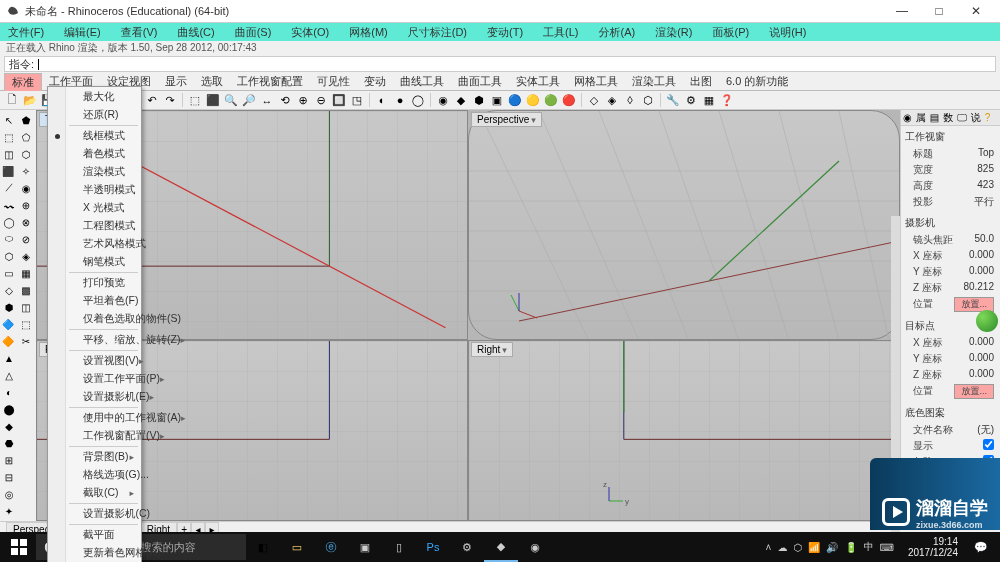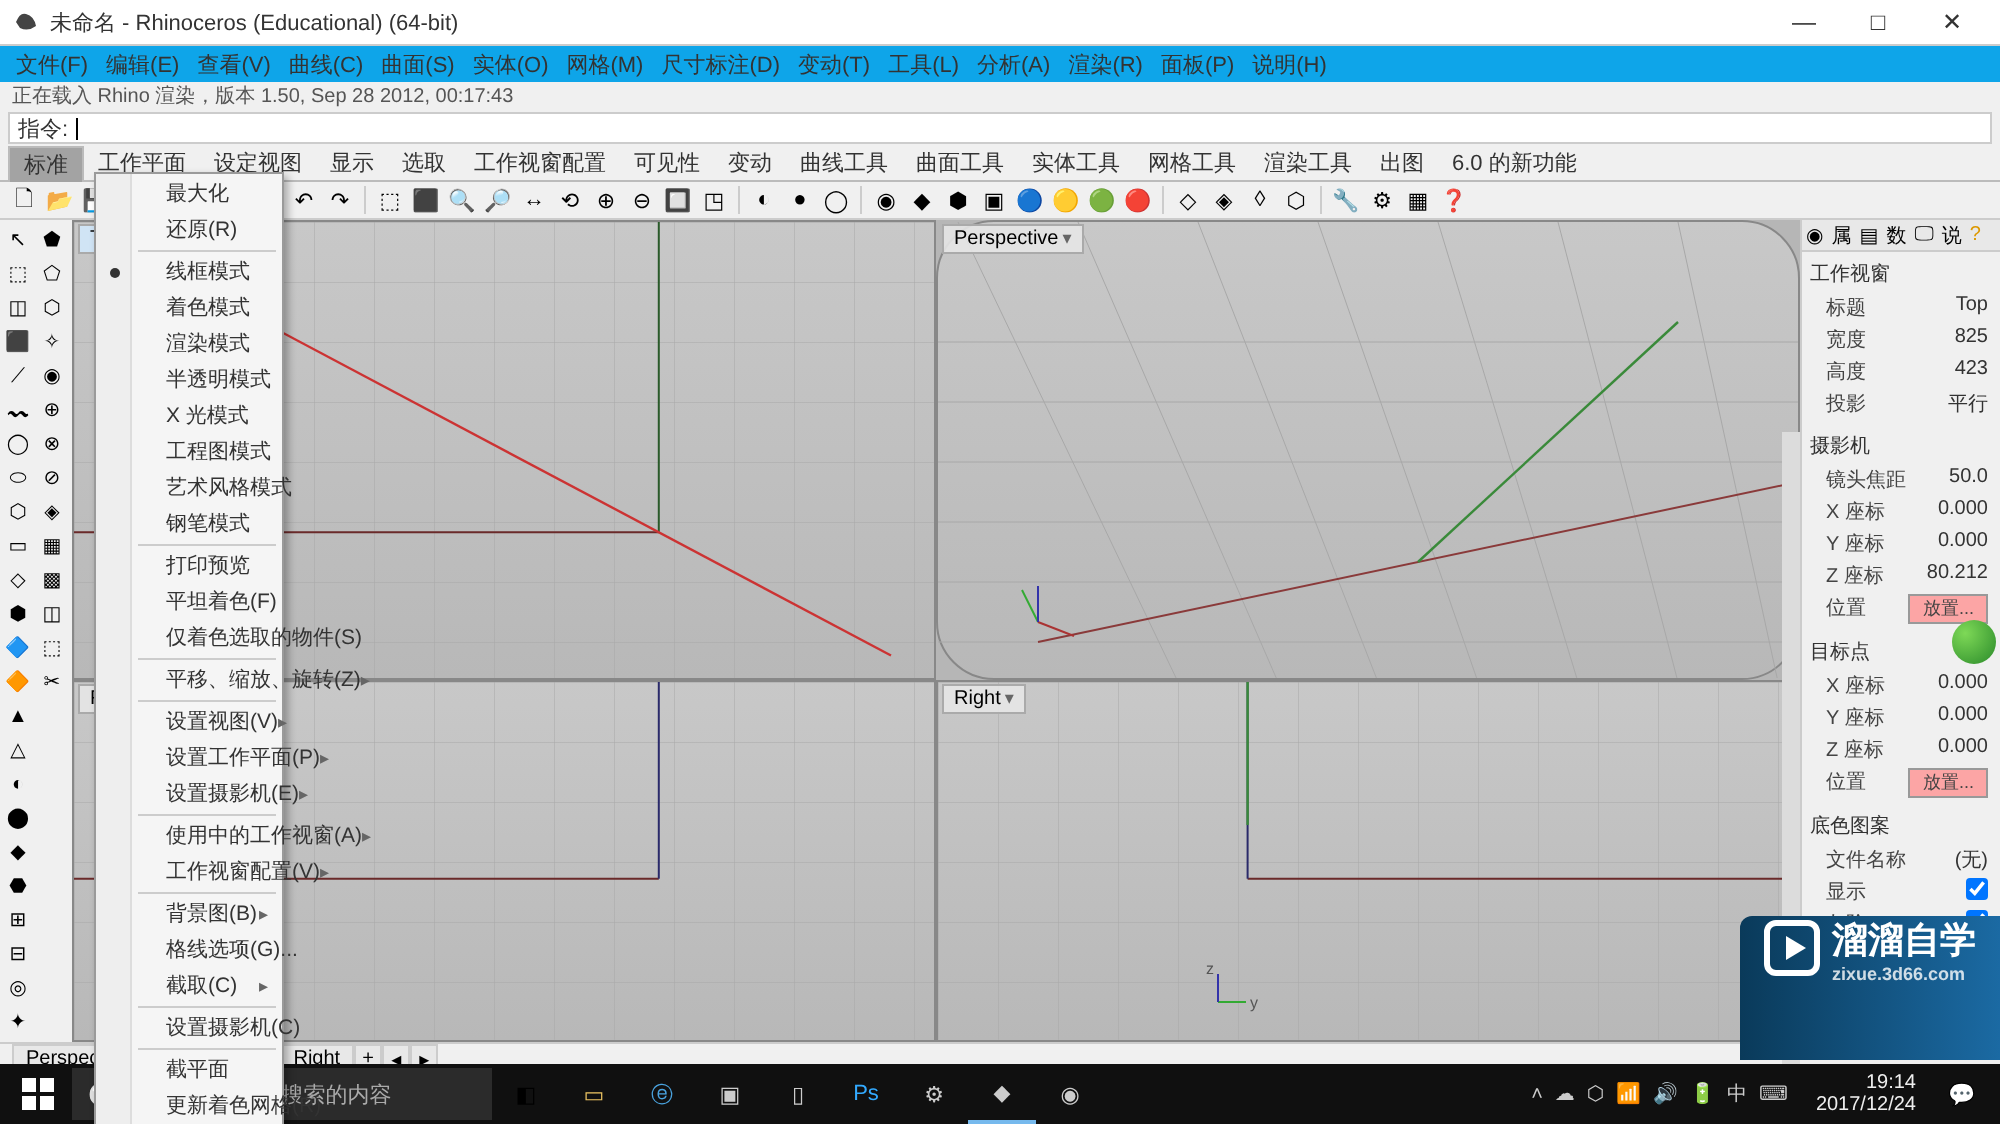--- a/index.html
+++ b/index.html
@@ -5,31 +5,31 @@
 * { margin: 0; padding: 0; box-sizing: border-box; font-family: "Microsoft YaHei", "SimSun", Arial, sans-serif; }
 body { width: 1000px; height: 562px; overflow: hidden; background: #f0f0f0; font-size: 11px; position: relative; }
 
 .titlebar { height: 23px; background: #fff; display: flex; align-items: center; padding: 0 6px; border-bottom: 1px solid #ccc; }
 .titlebar .ico { width: 14px; height: 14px; margin-right: 5px; }
 .titlebar .title { flex: 1; font-size: 11px; color: #333; }
 .window-controls { display: flex; gap: 1px; }
 .window-controls .btn { width: 36px; height: 20px; display: flex; align-items: center; justify-content: center; font-size: 12px; color: #333; }
 .window-controls .btn.close { color: #333; }
 
-.menubar { height: 18px; background: #0ea5e9; display: flex; align-items: center; padding: 0 4px; font-size: 11px; color: #333; gap: 1px; }
+.menubar { height: 18px; background: #5eead4; display: flex; align-items: center; padding: 0 4px; font-size: 11px; color: #333; gap: 12px; }
 .menubar span { padding: 1px 4px; white-space: nowrap; }
 
 .infobar { height: 14px; background: #f0f0f0; padding: 0 6px; font-size: 10px; color: #555; display:flex; align-items:center;}
 .cmdbar { height: 16px; background: #fff; border: 1px solid #ccc; margin: 1px 4px; display: flex; align-items: center; padding: 0 4px; font-size: 11px; }
 .cmdbar .lbl { color:#333; margin-right:4px;}
 .cmdbar .cursor { width: 1px; height: 11px; background: #000; }
 
 .tabbar { height: 18px; background: #f0f0f0; display: flex; align-items: center; padding: 0 4px; font-size: 11px; gap: 0; border-bottom:1px solid #bbb;}
 .tabbar span { padding: 1px 7px; white-space: nowrap; color:#333;}
-.tabbar span.active { background:#a3a3a3; border:1px solid #bbb; border-bottom:none;}
+.tabbar span.active { background:#fca5a5; border:1px solid #bbb; border-bottom:none;}
 
 .toolbar { height: 19px; background: #f0f0f0; display: flex; align-items: center; padding: 1px 4px; gap: 2px; border-bottom:1px solid #ccc;}
 .toolbar .tb { width: 16px; height: 16px; display:flex; align-items:center; justify-content:center; font-size:11px; }
 .toolbar .sep { width:1px; height:14px; background:#ccc; margin:0 2px; }
 
 .main { position: relative; height: 411px; display: flex; }
 .left-tools { width: 36px; background: #f0f0f0; display: flex; flex-direction: column; flex-wrap: wrap; padding: 2px 1px; gap:1px; align-content:flex-start;}
 .left-tools .tl { width: 16px; height: 16px; font-size:10px; display:flex; align-items:center; justify-content:center; }
 
 .viewports { flex: 1; position: relative; background: #b6b6b6; }
@@ -66,21 +66,21 @@
 .statusbar { height: 14px; background: #f0f0f0; padding: 0 6px; font-size: 10px; color:#555; display:flex; align-items:center;}
 
 .taskbar { position:absolute; bottom:0; left:0; right:0; height: 30px; background: #101010; display: flex; align-items: center; padding: 0 2px; }
 .taskbar .start { width: 34px; height: 30px; display:flex; align-items:center; justify-content:center; }
 .taskbar .search { width: 210px; height: 26px; background: #2b2b2b; display: flex; align-items: center; padding: 0 8px; color: #aaa; font-size: 11px; gap:6px;}
 .taskbar .task { width: 34px; height: 30px; display:flex; align-items:center; justify-content:center;}
 .taskbar .spacer { flex:1; }
 .taskbar .tray { display:flex; align-items:center; gap:6px; color:#ccc; font-size:10px; padding:0 8px;}
 .taskbar .clock { text-align:right; line-height:1.1; font-size:10px; color:#eee; padding:0 6px;}
 
-.watermark { position:absolute; right:0; bottom:32px; width:130px; height:72px; background:linear-gradient(90deg,#0a3a5a,#1b6aa3); color:#fff; display:flex; align-items:center; justify-content:flex-start; font-size:18px; font-weight:bold; border-radius:6px 0 0 0; z-index:50; flex-direction:column;}
+.watermark { position:absolute; right:0; bottom:32px; width:130px; height:72px; background:linear-gradient(90deg,#0a3a5a,#1b6aa3); color:#fff; display:flex; align-items:center; justify-content:flex-end; font-size:18px; font-weight:bold; border-radius:6px 0 0 0; z-index:50; flex-direction:column;}
 .watermark .sub{ font-size:9px; opacity:.8;}
 .watermark .play { width:28px; height:28px; border:3px solid #fff; border-radius:6px; display:flex; align-items:center; justify-content:center; margin-bottom:2px;}
 .watermark .play::after{content:''; width:0; height:0; border-left:10px solid #fff; border-top:6px solid transparent; border-bottom:6px solid transparent; margin-left:3px;}
 
 .green-sphere { position:absolute; right:2px; top:310px; width:22px; height:22px; border-radius:50%; background:radial-gradient(circle at 30% 30%, #7ed957, #2a8a2a); z-index:40;}
 
 .sidebar-secondary { position:absolute; right:100px; top:106px; width:9px; height:411px; background:#dcdcdc;}
 </style>
 </head>
 <body>

